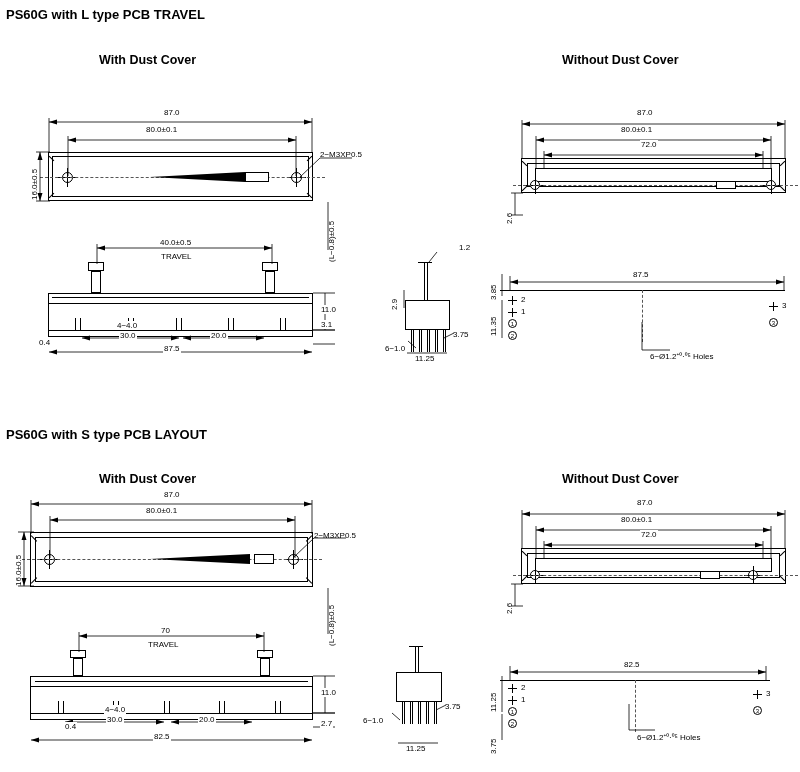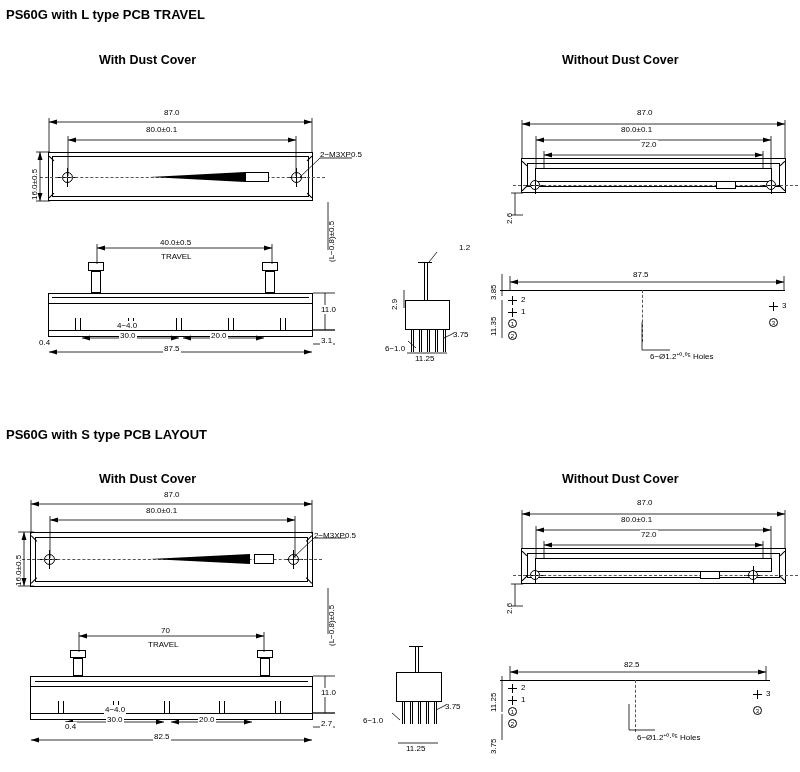--- a/index.html
+++ b/index.html
@@ -221,21 +221,21 @@
   <div class="dimtxt" style="left:163px;top:344px;">87.5</div>
 
   <svg style="left:313px;top:293px;width:26px;height:44px;">
     <path class="dimline" d="M0,0 L22,0 M0,37 L22,37 M12,0 L12,37"></path>
   </svg>
   <div class="dimtxt" style="left:320px;top:305px;">11.0</div>
 
   <svg style="left:313px;top:330px;width:26px;height:22px;">
     <path class="dimline" d="M0,0 L22,0 M0,14 L22,14"></path>
   </svg>
-  <div class="dimtxt" style="left:320px;top:336px;">3.1</div>
+  <div class="dimtxt" style="left:320px;top:320px;">3.1</div>
 </div>
 
 <div>
   <div class="box2" style="left:405px;top:300px;width:45px;height:30px;"></div>
   <div class="ln vline" style="left:424px;top:262px;height:38px;"></div>
   <div class="ln vline" style="left:427px;top:262px;height:38px;"></div>
   <div class="ln hline" style="left:418px;top:262px;width:14px;"></div>
 
   <div class="ln vline" style="left:411px;top:330px;height:22px;"></div>
   <div class="ln vline" style="left:413px;top:330px;height:22px;"></div>

